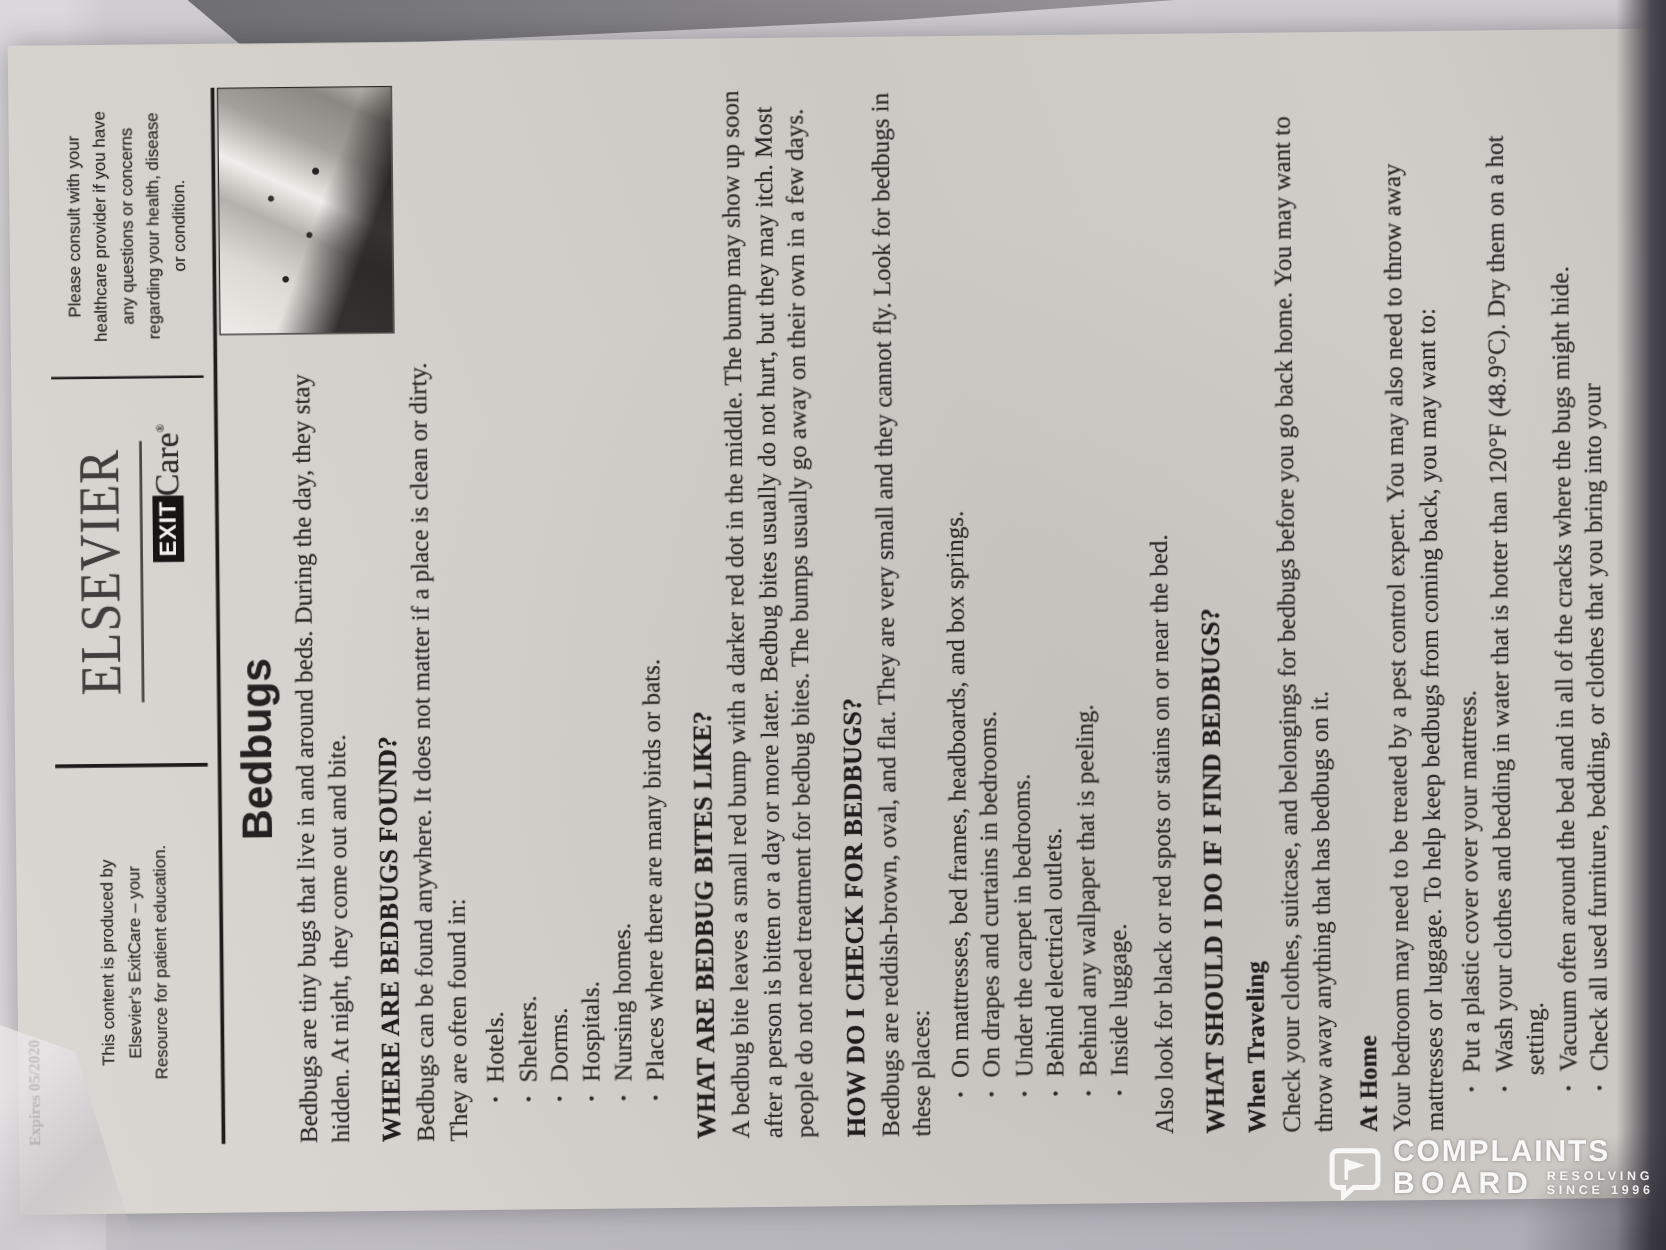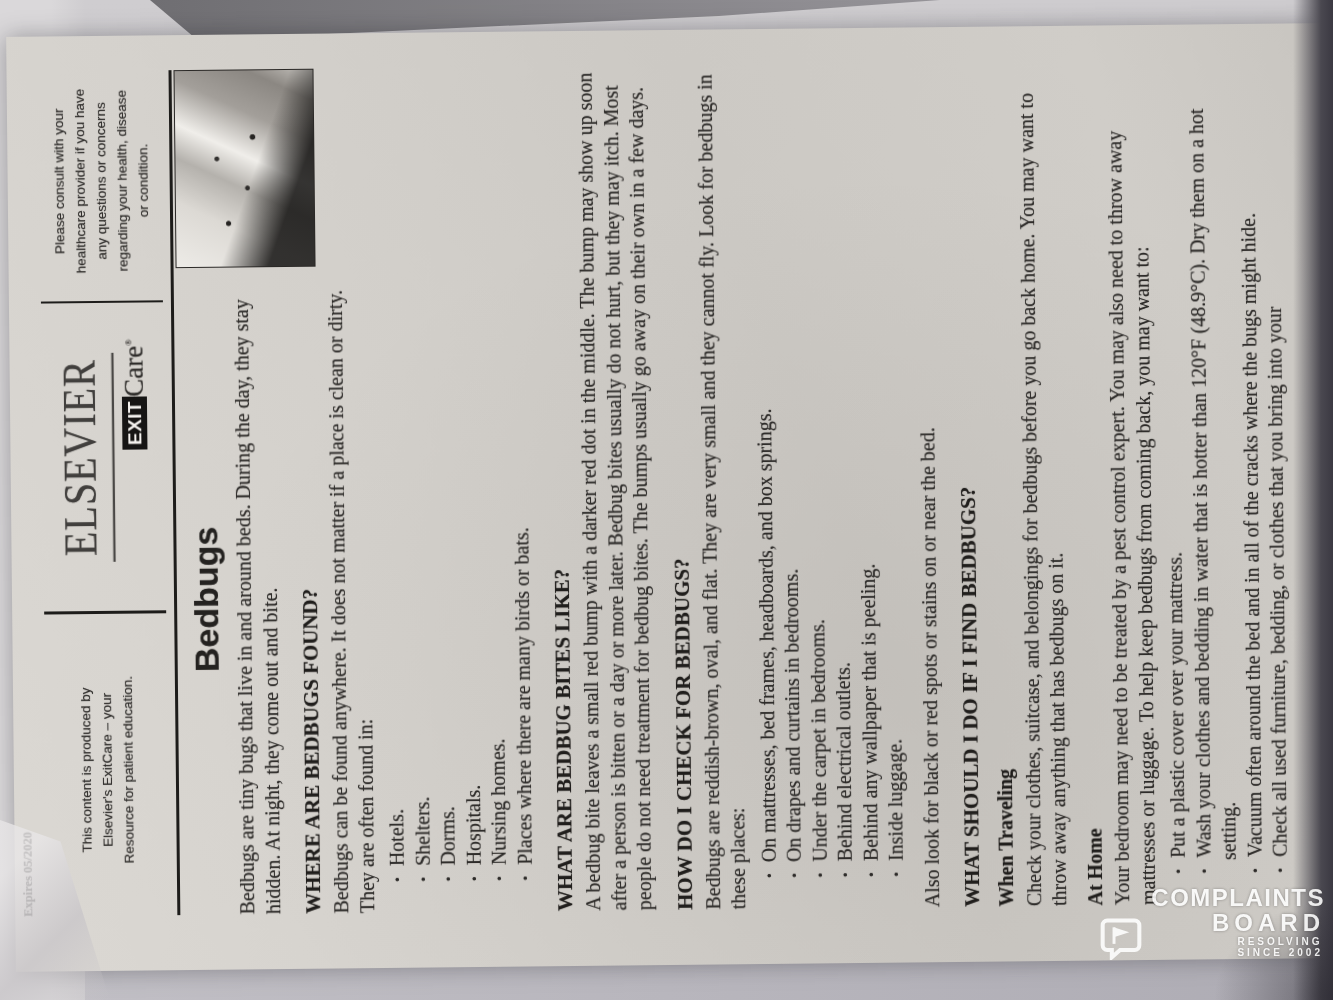--- a/index.html
+++ b/index.html
@@ -70,21 +70,21 @@
   ul{list-style:none;margin:2px 0 10px 0;padding:0 0 0 30px;}
   li{padding-left:14px;text-indent:-14px;line-height:25.5px;}
   li::before{content:"\00B7\2002";font-weight:bold;}
 
   
   .watermark{position:absolute;right:8px;bottom:40px;z-index:6;display:flex;align-items:flex-end;
              color:#ffffff;opacity:.88;font-family:"Liberation Sans",sans-serif;
              text-shadow:0 0 3px rgba(70,68,66,.55);}
   .wm-logo{width:44px;height:44px;margin:2px 8px 0 0;}
   .wm-line1{font-size:24px;font-weight:bold;letter-spacing:1.5px;line-height:25px;}
-  .wm-row{display:flex;align-items:flex-end;flex-direction:column;}
+  .wm-row{display:flex;align-items:flex-end;}
   .wm-board{font-size:24px;font-weight:bold;letter-spacing:5px;line-height:26px;}
   .wm-tag{font-size:10px;letter-spacing:3px;line-height:11px;margin:0 2px 2px 10px;font-weight:bold;}
 </style>
 </head>
 <body>
 
 <div class="scene">
   <div class="bg-wedge"></div>
   <div class="bg-left"></div>
   <div class="bg-bottom"></div>
@@ -176,18 +176,18 @@
         <path d="M8 6.2 l8.5 2.6 -8.5 2.8 z" fill="#ffffff"></path>
         <rect x="7.4" y="6.2" width="1.6" height="9" fill="#ffffff"></rect>
       </svg>
     </div>
     <div class="wm-text">
       <div class="wm-line1">COMPLAINTS</div>
       <div class="wm-row">
         <span class="wm-board">BOARD</span>
         <span class="wm-tag">
           <span>RESOLVING</span><br>
-          <span>SINCE 2002</span>
+          <span>SINCE 1996</span>
         </span>
       </div>
     </div>
   </div>
 </div>
 
 </body></html>

